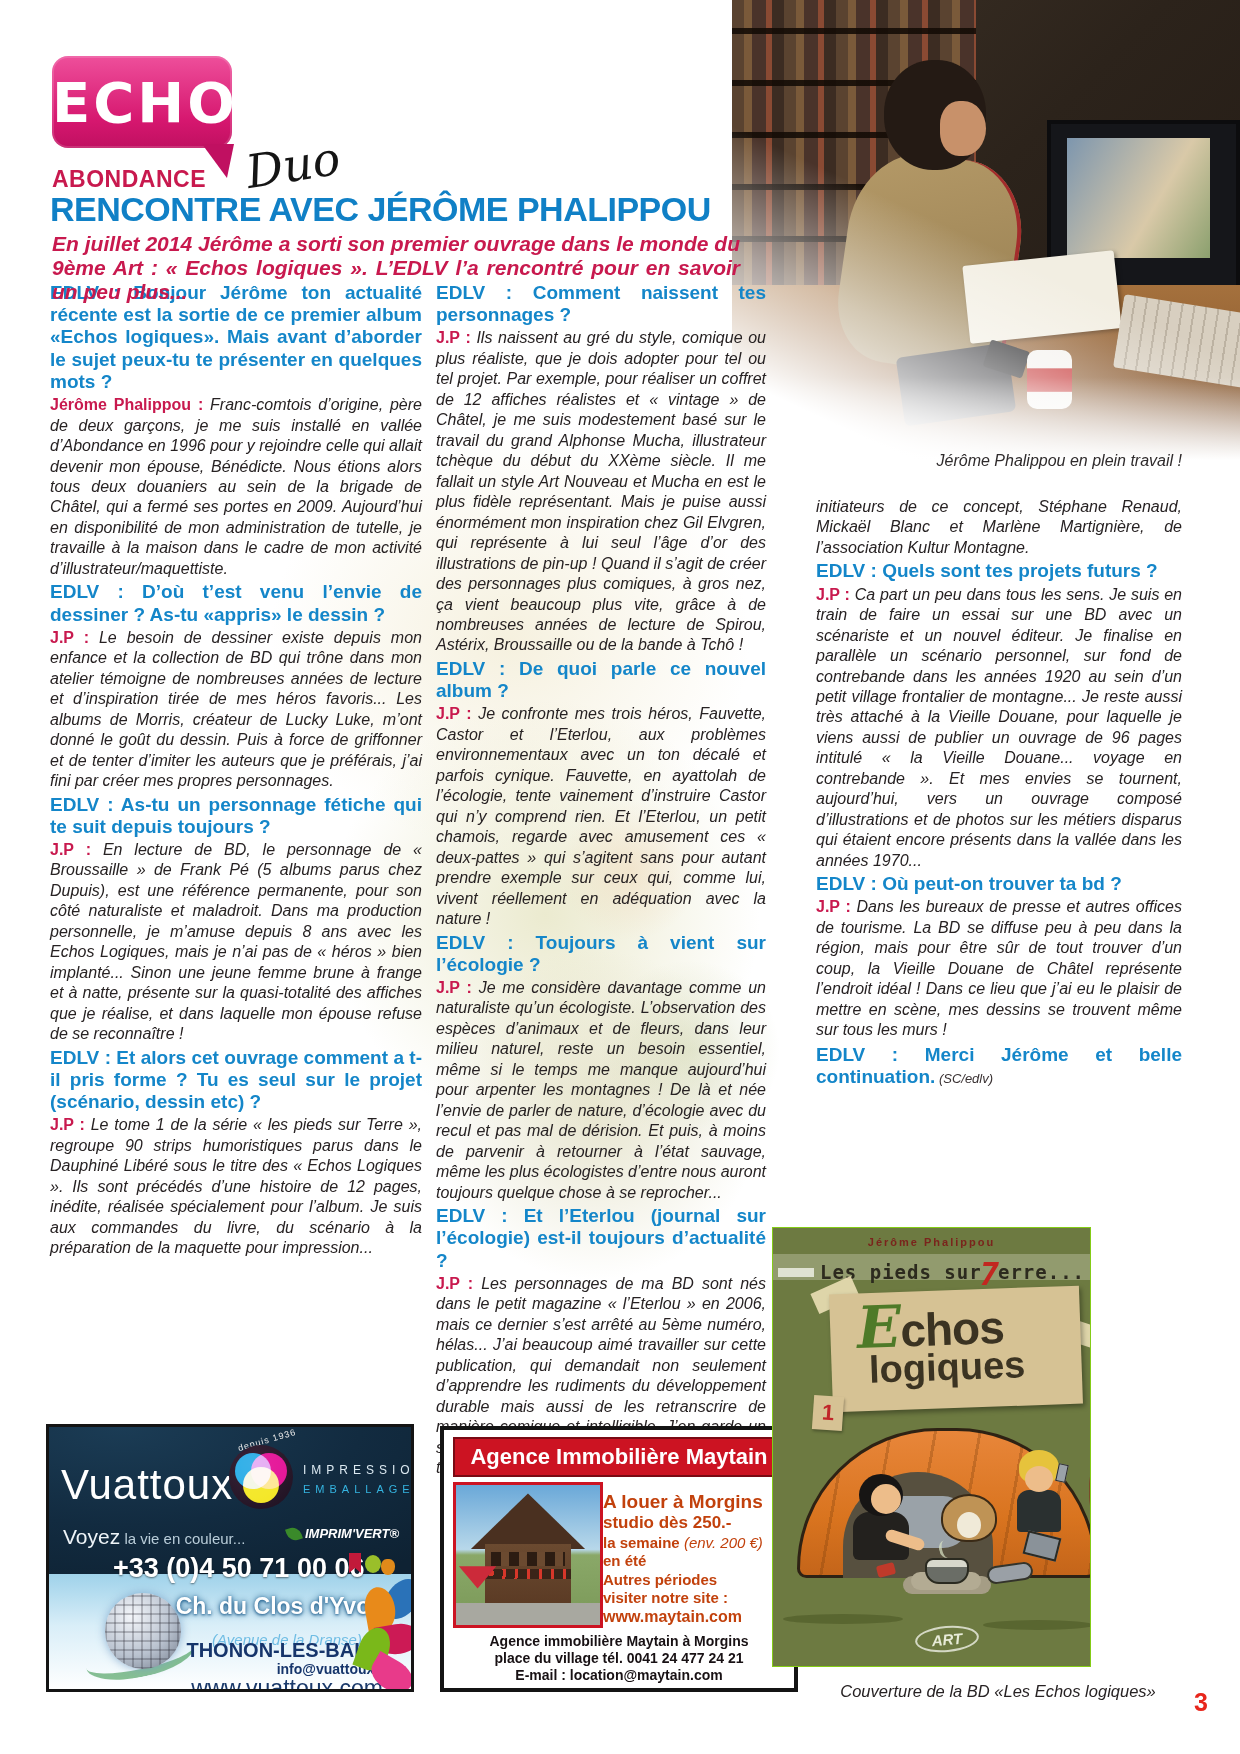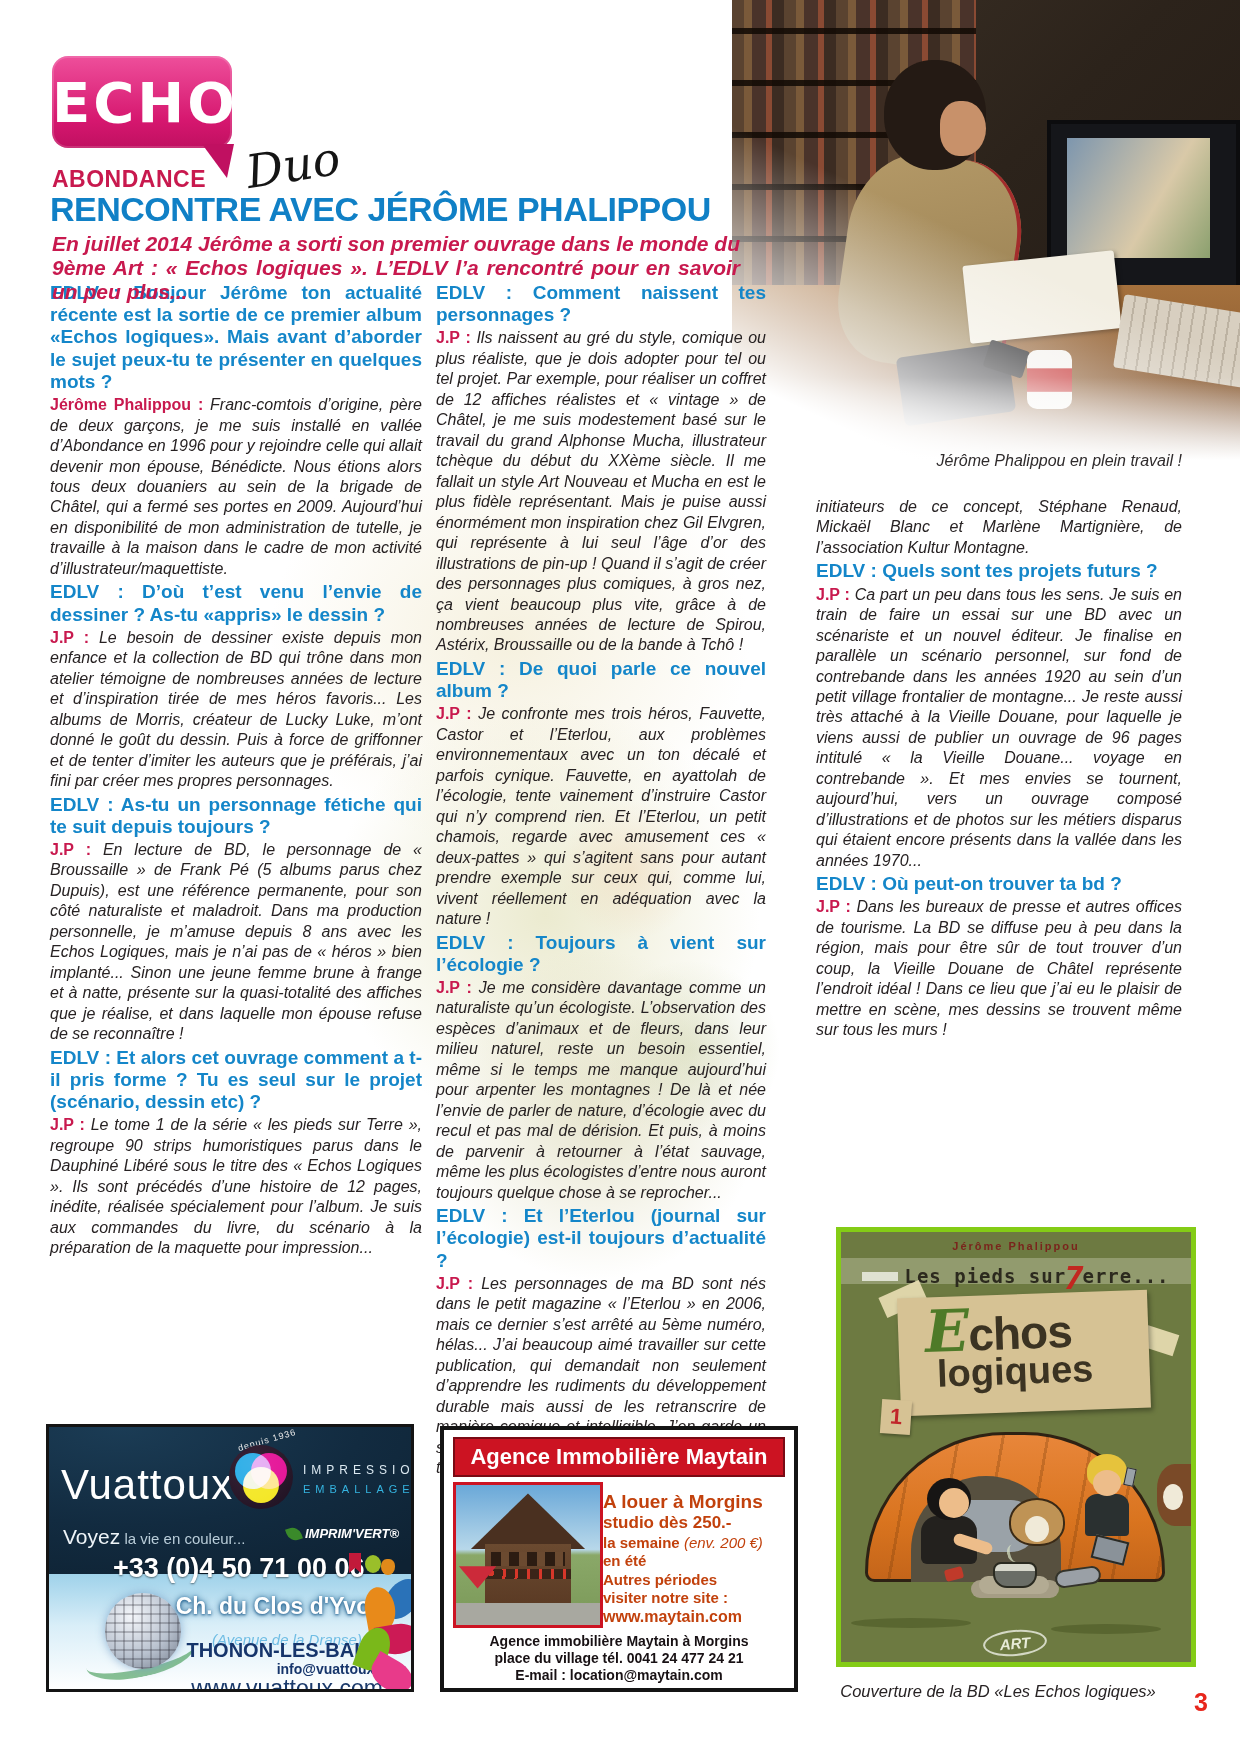--- a/index.html
+++ b/index.html
@@ -131,21 +131,21 @@
   .mt-offer { flex:1; text-align:left; color:#c2410c; padding-top:8px; line-height:1.22; }
   .mt-o1 { font-size:19px; font-weight:bold; }
   .mt-o2 { font-size:17px; font-weight:bold; }
   .mt-o3 { font-size:15px; font-weight:bold; }
   .mt-o3 em { font-weight:normal; font-style:italic; }
   .mt-o4, .mt-o5, .mt-o6 { font-size:15px; font-weight:bold; }
   .mt-o7 { font-size:16px; font-weight:bold; }
   .mt-footer { text-align:center; color:#181114; font-weight:bold; font-size:14px; line-height:1.22; margin-top:5px; }
 
   
-  #cover { position:absolute; left:836px; top:1227px; width:360px; height:440px; border:5px solid #84cc16;
+  #cover { position:absolute; left:772px; top:1227px; width:319px; height:440px; border:1px solid #84cc16;
            background:#6d7a41; z-index:3; overflow:hidden; }
   #cover div { position:absolute; }
   .cv-author { left:0; top:8px; width:100%; text-align:center; color:#7a241c; font-size:11px; font-weight:bold; letter-spacing:2px; }
   .cv-band { left:0; top:26px; width:100%; height:26px; background:rgba(214,218,194,.35); }
   .cv-series { left:0; top:27px; width:100%; text-align:center; color:#2c2a1e; font-size:19px; font-weight:bold; letter-spacing:1px;
                font-family:"DejaVu Sans Mono", monospace; }
   .cv-series .bar { display:inline-block; width:36px; height:9px; background:#dfe2d2; margin:0 6px 2px 0; vertical-align:middle; }
   .cv-series .seven { color:#c22720; font-size:32px; font-style:italic; font-weight:bold; vertical-align:-6px; margin:0 -2px; }
   .cv-label { left:58px; top:62px; width:250px; height:118px; background:#d6c294; transform:rotate(-2deg);
               box-shadow:2px 3px 5px rgba(0,0,0,.35); }
@@ -249,20 +249,21 @@
       <p class="blk a"><span class="lead">J.P : </span>Je me considère davantage comme un naturaliste qu’un écologiste. L’observation des espèces d’animaux et de fleurs, dans leur milieu naturel, reste un besoin essentiel, même si le temps me manque aujourd’hui pour arpenter les montagnes ! De là et née l’envie de parler de nature, d’écologie avec du recul et pas mal de dérision. Et puis, à moins de parvenir à retourner à l’état sauvage, même les plus écologistes d’entre nous auront toujours quelque chose à se reprocher...</p>
       <p class="blk q">EDLV : Et l’Eterlou (journal sur l’écologie) est-il toujours d’actualité ?</p>
       <p class="blk a"><span class="lead">J.P : </span>Les personnages de ma BD sont nés dans le petit magazine « l’Eterlou » en 2006, mais ce dernier s’est arrêté au 5ème numéro, hélas... J’ai beaucoup aimé travailler sur cette publication, qui demandait non seulement d’apprendre les rudiments du développement durable mais aussi de les retranscrire de manière comique et intelligible. J’en garde un super souvenir, notamment via les séances de travail avec les</p>
     </div>
   <div id="col3" class="article-col">
       <p class="blk p">initiateurs de ce concept, Stéphane Renaud, Mickaël Blanc et Marlène Martignière, de l’association Kultur Montagne.</p>
       <p class="blk q">EDLV : Quels sont tes projets futurs ?</p>
       <p class="blk a"><span class="lead">J.P : </span>Ca part un peu dans tous les sens. Je suis en train de faire un essai sur une BD avec un scénariste et un nouvel éditeur. Je finalise en parallèle un scénario personnel, sur fond de contrebande dans les années 1920 au sein d’un petit village frontalier de montagne... Je reste aussi très attaché à la Vieille Douane, pour laquelle je viens aussi de publier un ouvrage de 96 pages intitulé « la Vieille Douane... voyage en contrebande ». Et mes envies se tournent, aujourd’hui, vers un ouvrage composé d’illustrations et de photos sur les métiers disparus qui étaient encore présents dans la vallée dans les années 1970...</p>
       <p class="blk q">EDLV : Où peut-on trouver ta bd ?</p>
       <p class="blk a"><span class="lead">J.P : </span>Dans les bureaux de presse et autres offices de tourisme. La BD se diffuse peu à peu dans la région, mais pour être sûr de tout trouver d’un coup, la Vieille Douane de Châtel représente l’endroit idéal ! Dans ce lieu que j’ai eu le plaisir de mettre en scène, mes dessins se trouvent même sur tous les murs !</p>
+      <p class="blk end">EDLV : Merci Jérôme et belle continuation.<span class="credit"> (SC/edlv)</span></p>
     </div>
 
   <div id="ad-vuattoux">
     <div class="vx-top"></div>
     <div class="vx-bottom"></div>
     <div class="vx-brand">Vuattoux</div>
     <div class="vx-since">depuis 1936</div>
     <div class="vx-badge">
       <i class="vx-c1"></i>
         <i class="vx-c2"></i>

